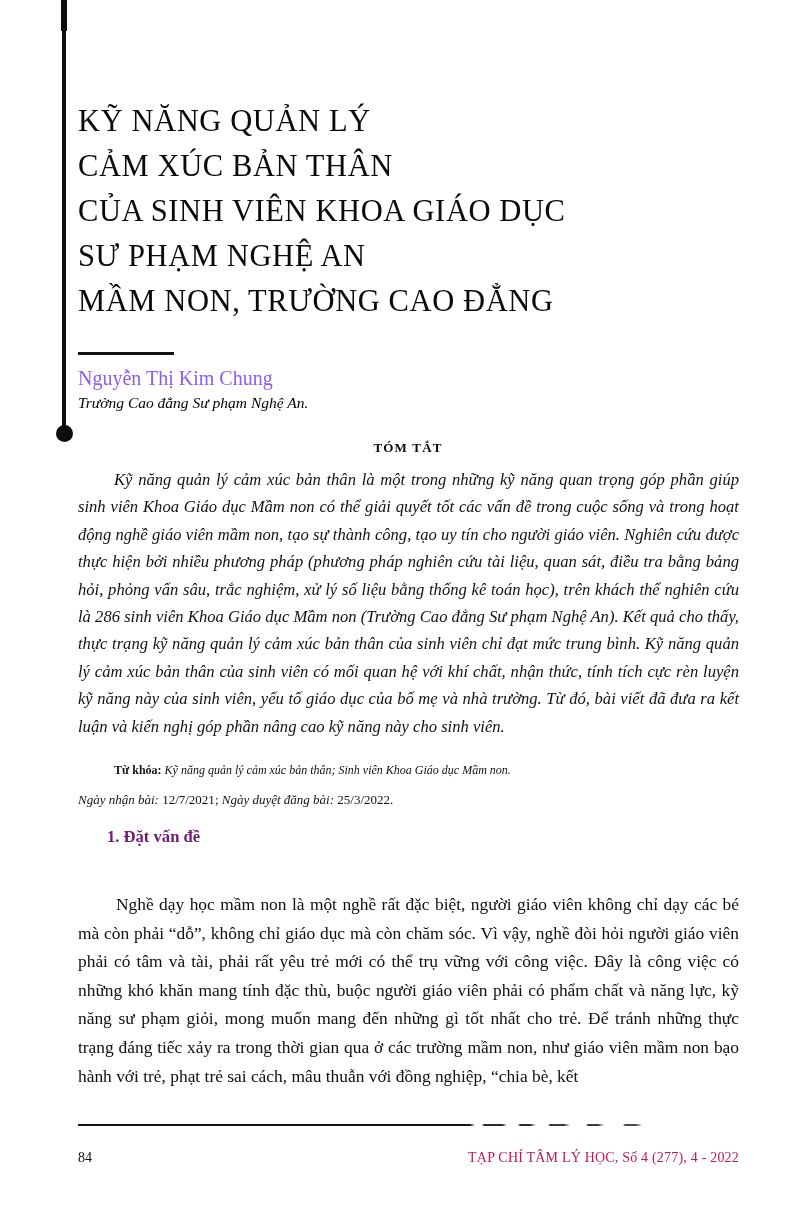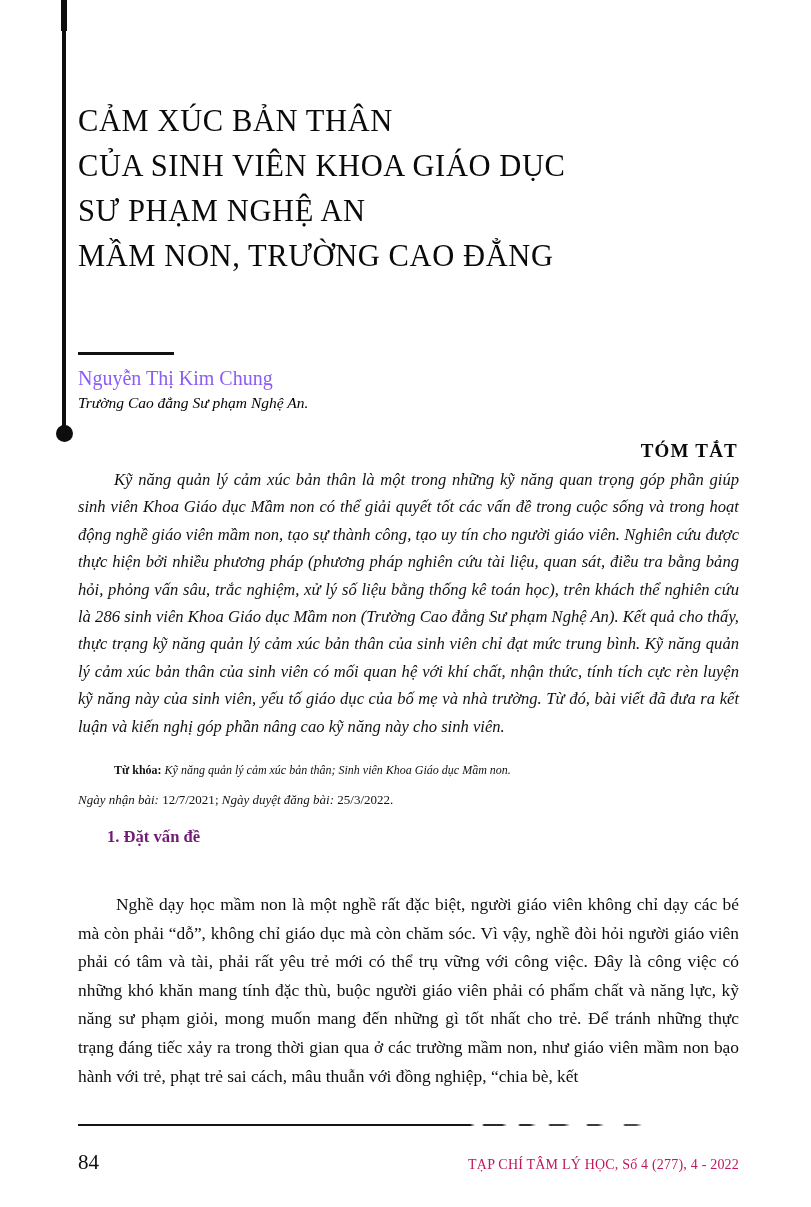--- a/index.html
+++ b/index.html
@@ -91,22 +91,22 @@
     font-style: italic;
     color: #000000;
   }
 
   
   .abstract-heading {
     position: absolute;
     left: 78px;
     top: 440px;
     width: 660px;
-    text-align: right;
-    font-size: 19px;
+    text-align: center;
+    font-size: 13px;
     font-weight: bold;
     letter-spacing: 1.2px;
   }
 
   .abstract-body {
     position: absolute;
     left: 78px;
     top: 466px;
     width: 661px;
   }
@@ -207,39 +207,40 @@
   .footer {
     position: absolute;
     left: 78px;
     top: 1150px;
     width: 661px;
     display: flex;
     align-items: baseline;
     justify-content: space-between;
   }
   .footer-page-number {
-    font-size: 21px;
+    font-size: 14px;
     color: #0f0f0f;
   }
   .footer-journal {
     font-size: 14px;
     letter-spacing: 0.2px;
     color: #be185d;
   }
 </style>
 </head>
 <body>
 
 <div class="page">
 
   <div class="binding-bar-thick"></div>
   <div class="binding-bar"></div>
   <div class="binding-dot"></div>
 
   <div class="title-block">
+    <div class="title-line">KỸ NĂNG QUẢN LÝ</div>
     <div class="title-line">CẢM XÚC BẢN THÂN</div>
     <div class="title-line">CỦA SINH VIÊN KHOA GIÁO DỤC</div>
     <div class="title-line">SƯ PHẠM NGHỆ AN</div>
     <div class="title-line">MẦM NON, TRƯỜNG CAO ĐẲNG</div>
   </div>
 
   <div class="author-rule"></div>
 
   <div class="author-block">
     <div class="author-name">Nguyễn Thị Kim Chung</div>

